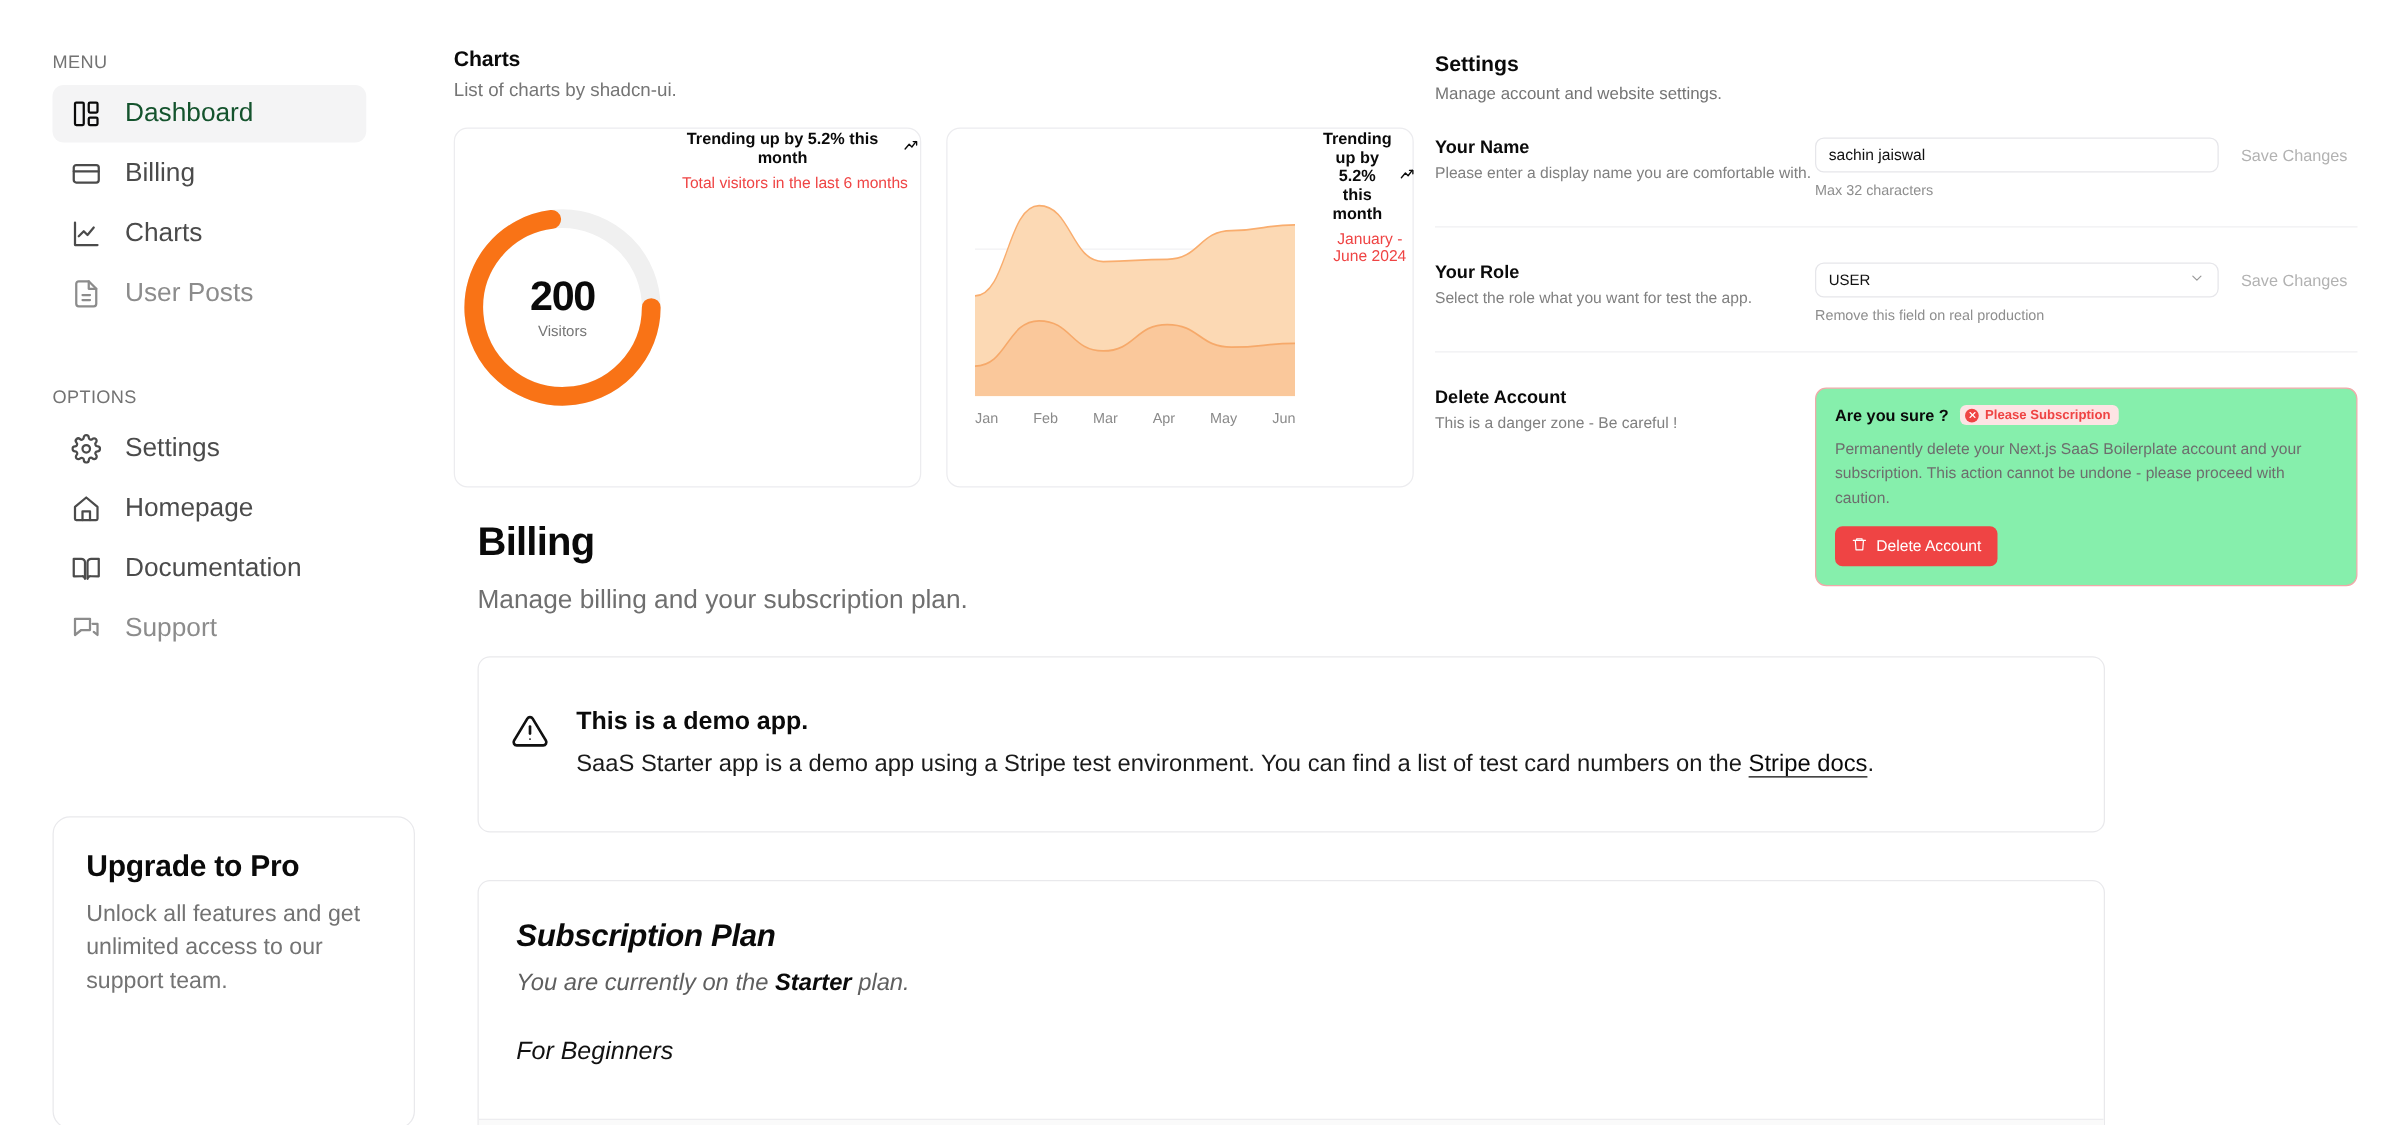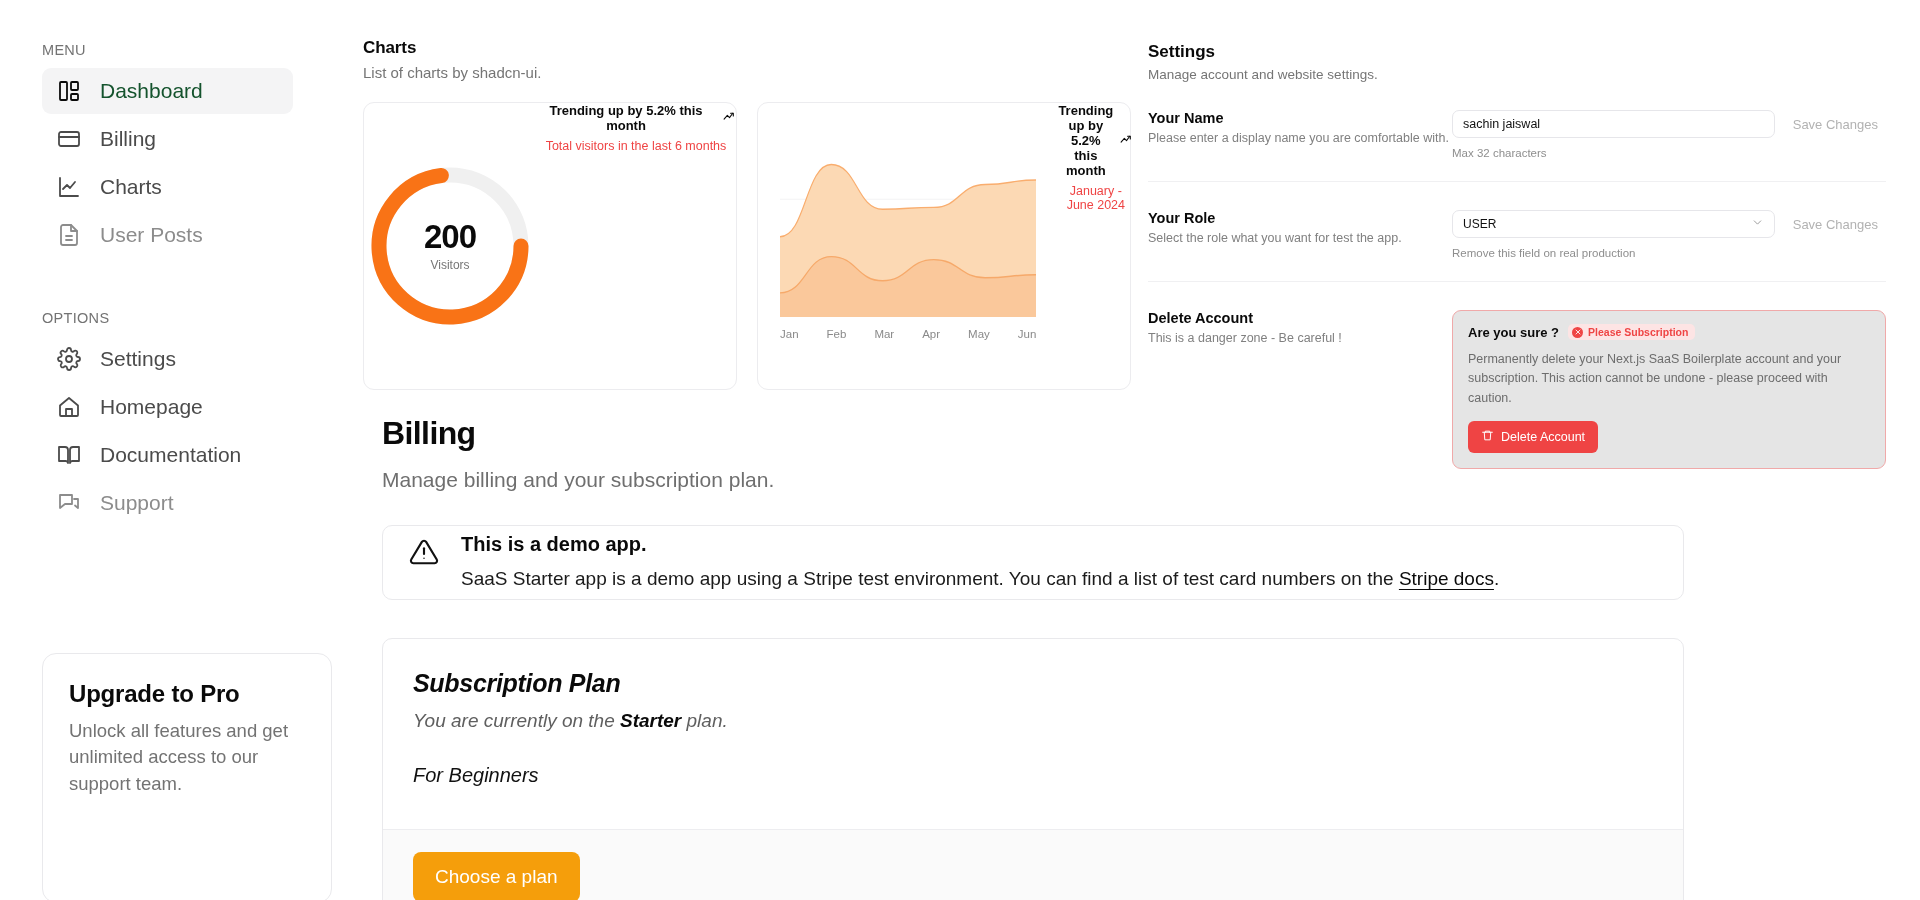--- a/index.html
+++ b/index.html
@@ -111,21 +111,21 @@
   .select-box svg { stroke:#9a9a9a; stroke-width:1.8; fill:none; stroke-linecap:round; stroke-linejoin:round;}
   .field-note { font-size: 11.5px; color: #8e8e8e; margin-top: 9px; }
   .save-btn {
     background: transparent; border: none; color: #b2b2b2; font-size: 13px;
     font-family: inherit; padding: 4px 8px; cursor: pointer; white-space: nowrap;
     flex: 0 0 auto; margin-top: 3px;
   }
 
   .danger-box {
     flex: 1; border: 1px solid #f0a9a9; border-radius: 9px;
-    padding: 13px 15px 15px 15px; background: #e5e5e5;
+    padding: 13px 15px 15px 15px; background: #86efac;
   }
   .danger-head { display: flex; align-items: center; gap: 9px; }
   .danger-q { font-size: 13px; font-weight: 700; color: #0a0a0a; }
   .badge {
     display: inline-flex; align-items: center; gap: 5px;
     background: #fde4e4; color: #ef4444; border-radius: 5px;
     padding: 2px 7px 2px 4px; font-size: 10.5px; font-weight: 700;
   }
   .badge-dot {
     width: 11px; height: 11px; border-radius: 50%; background: #ef4444;
@@ -140,21 +140,21 @@
   }
   .danger-btn svg { stroke: #fff; stroke-width: 1.8; fill: none; stroke-linecap: round; stroke-linejoin: round; }
 
   
   .billing { position: absolute; left: 382px; top: 415px; width: 1302px; }
   .billing-h1 { font-size: 32px; font-weight: 700; color: #0a0a0a; letter-spacing: -.6px; }
   .billing-sub { font-size: 21px; color: #6f6f6f; margin-top: 16px; }
 
   .alert {
     margin-top: 33px; border: 1px solid #e9e9ec; border-radius: 10px;
-    background: #fff; padding: 7px 26px; display: flex; gap: 22px; align-items: flex-start;
+    background: #fff; padding: 40px 26px; display: flex; gap: 22px; align-items: flex-start;
   }
   .alert-ico { flex: 0 0 30px; margin-top: 4px; }
   .alert-ico svg { stroke:#111; stroke-width:1.7; fill:none; stroke-linecap:round; stroke-linejoin:round; }
   .alert-title { font-size: 20px; font-weight: 700; color: #0a0a0a; }
   .alert-body { font-size: 19px; color: #1b1b1b; margin-top: 10px; line-height: 1.35; }
   .alert-body a { color: #0a0a0a; text-decoration: underline; text-underline-offset: 4px; }
 
   .plan-card {
     margin-top: 38px; border: 1px solid #e9e9ec; border-radius: 10px;
     background: #fff; overflow: hidden;

